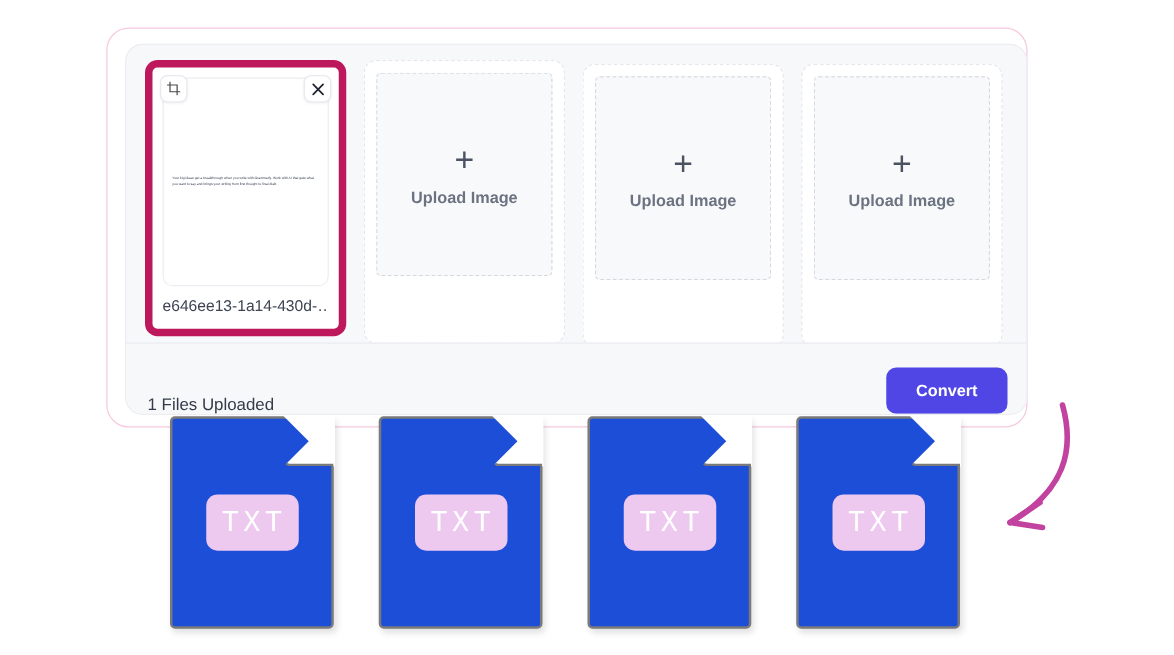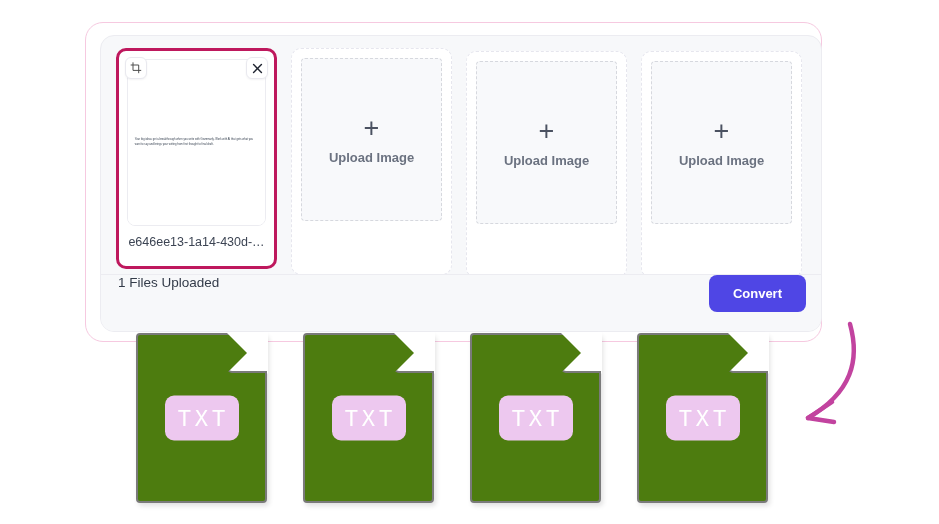--- a/index.html
+++ b/index.html
@@ -43,21 +43,21 @@
 
   .card {
     position:relative;
     width:161px;
     background:#ffffff;
     border-radius:10px;
     flex:0 0 auto;
   }
   .card.filled {
     height:221px;
-    border:3px solid #be185d;
+    border:6px solid #be185d;
     padding:8px;
   }
   .card.empty {
     height:227px;
     border:1px dashed #e6e6ee;
     padding:9px;
   }
   .card.empty.shift { margin-top:3px; }
 
   
@@ -126,21 +126,21 @@
   }
   .dz-label { font-size:13px; color:#6b7280;font-weight:bold; }
 
   
   .footer {
     position:absolute;
     left:0; bottom:0;
     width:722px; height:57px;
     border-top:1px solid #ececf1;
     background:#f7f8fa;
-    display:flex; align-items:flex-start;
+    display:flex; align-items:flex-end;
     padding:0 17px;
   }
   .files-count { font-size:13.5px; color:#333b49; }
   .clear-all {
     margin-left:14px;
     font-size:12.5px;
     color:#39414f;
     background:#f1f2f6;
     border:1px solid #e6e7ee;
     border-radius:7px;
@@ -161,21 +161,21 @@
   
   .txt-row {
     position:absolute;
     left:136px; top:333px;
     display:flex;
     gap:36px;
   }
   .txt-file {
     position:relative;
     width:131px; height:170px;
-    background:#4d7c0f;
+    background:#1d4ed8;
     border:2px solid #7a7a7a;
     border-radius:4px;
     box-shadow:2px 3px 5px rgba(0,0,0,.12);
   }
   .txt-fold {
     position:absolute;
     right:-2px; top:-2px;
     width:40px; height:40px;
     background:#ffffff;
     border-left:2px solid #7a7a7a;

